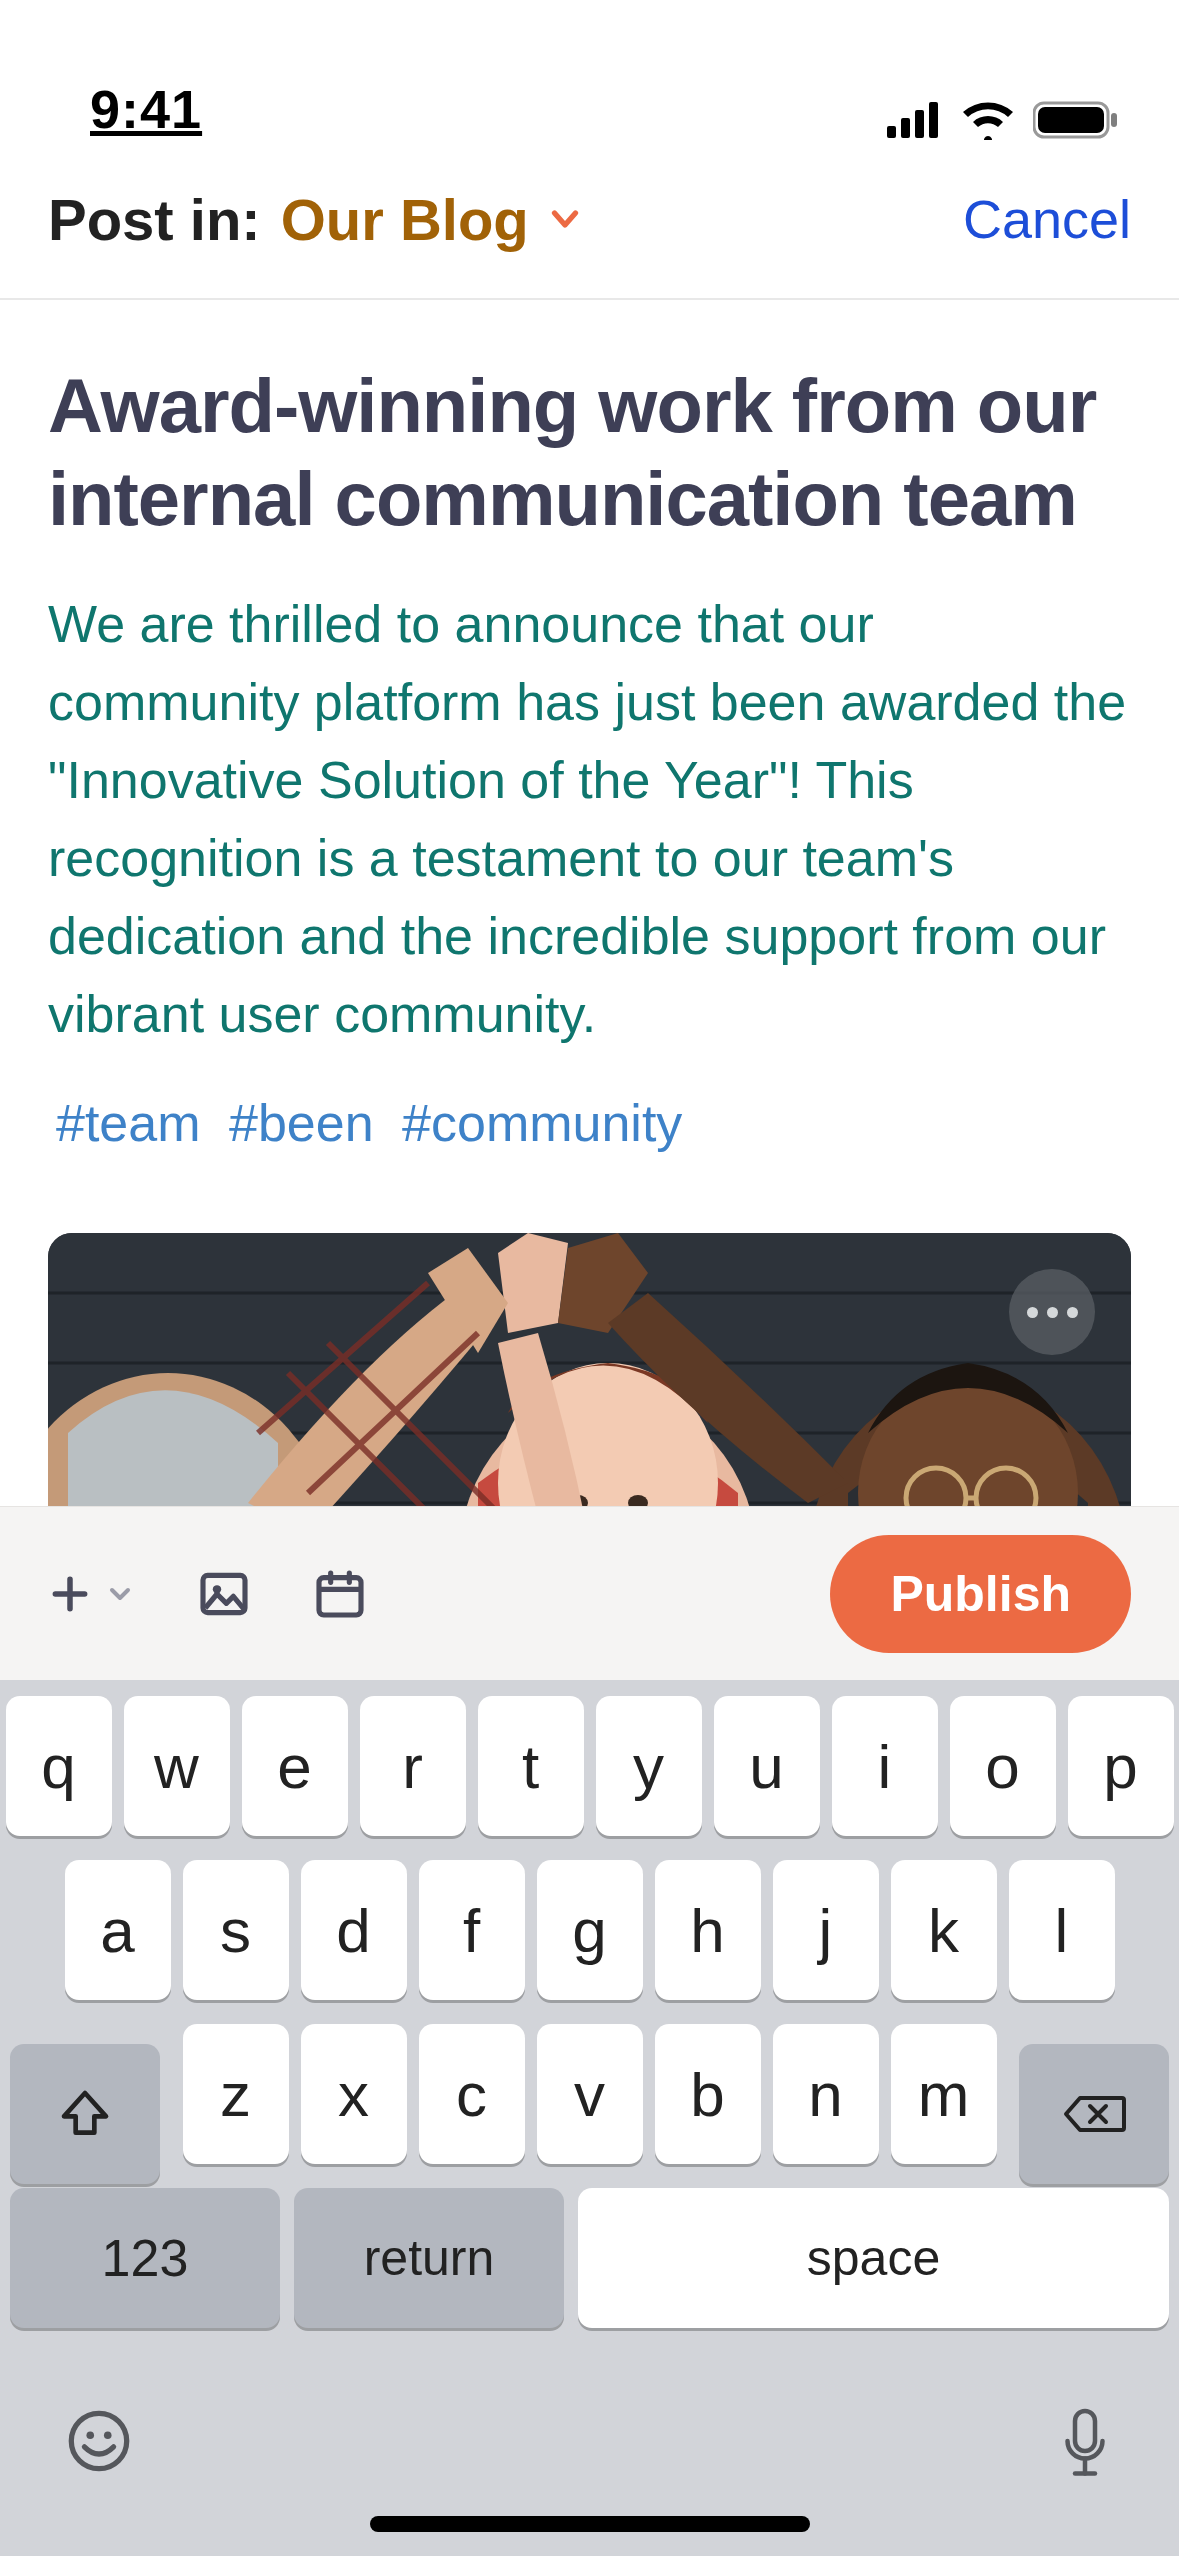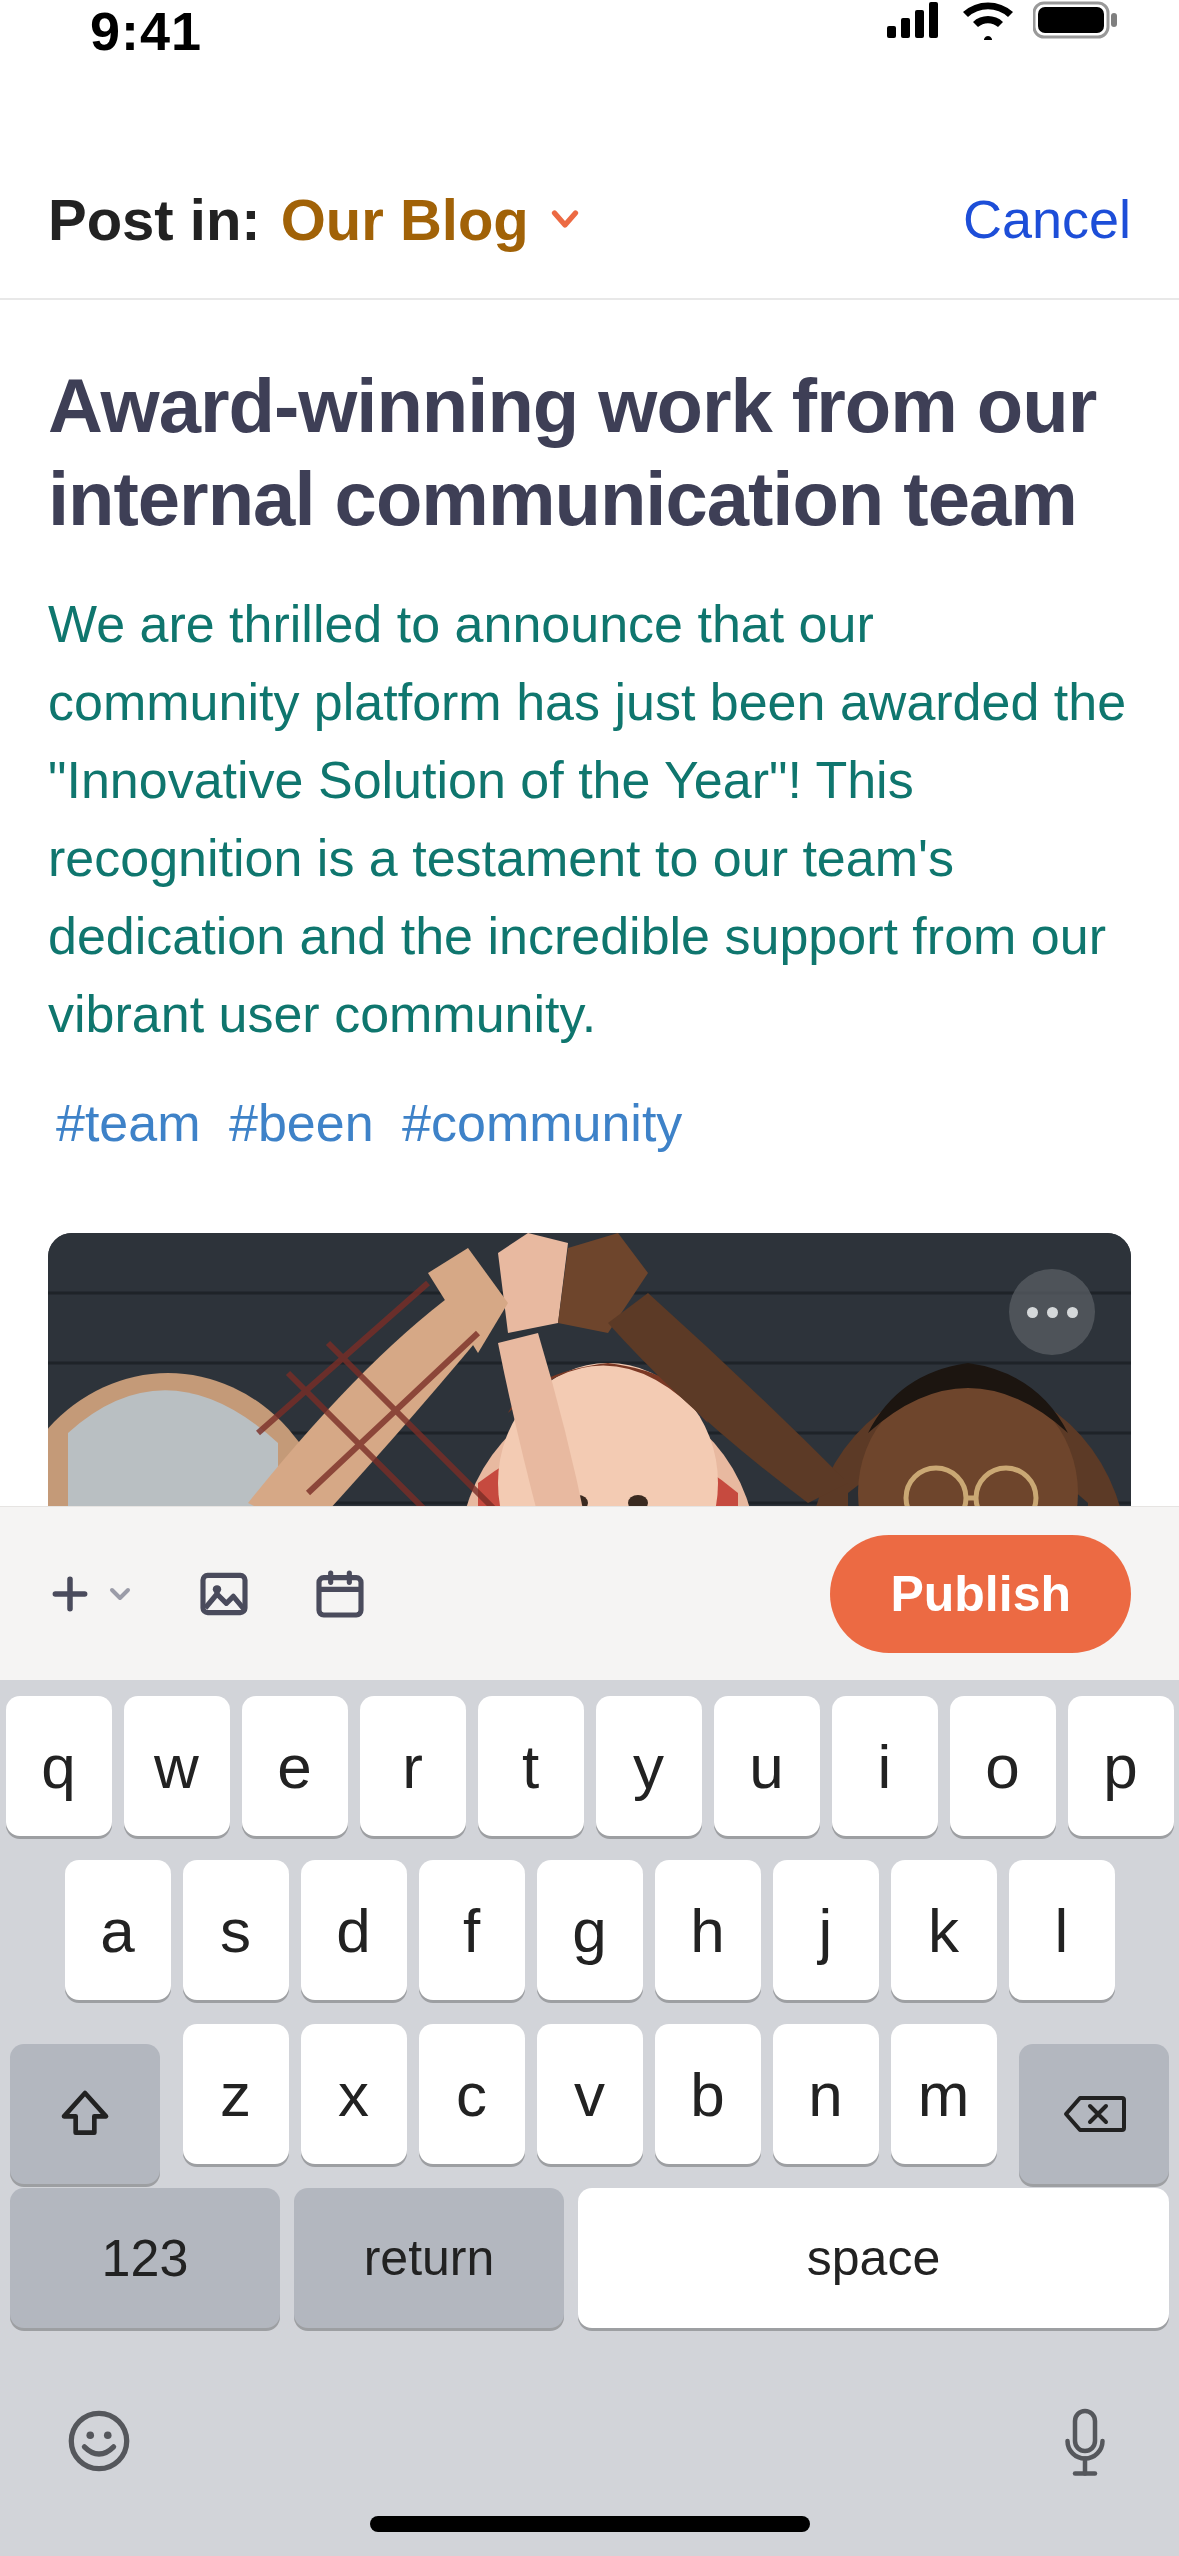--- a/index.html
+++ b/index.html
@@ -1,19 +1,19 @@
 <!DOCTYPE html>
 <html><head>
 <meta charset="utf-8">
 <style>
   * { margin: 0; padding: 0; box-sizing: border-box; }
   html, body { width: 1179px; height: 2556px; font-family: -apple-system, Helvetica, Arial, sans-serif; background: #fff; overflow: hidden; }
 
   
-  .status-bar { height: 140px; display: flex; align-items: flex-start; justify-content: space-between; padding: 0 60px 0 90px; }
+  .status-bar { height: 140px; display: flex; align-items: flex-end; justify-content: space-between; padding: 0 60px 0 90px; text-decoration: underline; }
   .status-time { font-size: 54px; font-weight: 700; letter-spacing: 1px; }
   .status-icons { display: flex; align-items: center; gap: 18px; }
 
   
   .header { height: 160px; display: flex; align-items: center; justify-content: space-between; padding: 0 48px; border-bottom: 2px solid #e8e8e8; }
   .post-in { display: flex; align-items: flex-start; gap: 20px; }
   .post-in-label { font-size: 58px; font-weight: 700; color: #222; }
   .post-in-dest { font-size: 58px; font-weight: 600; color: #a16207; display: flex; align-items: center; gap: 18px; }
   .cancel { font-size: 54px; font-weight: 500; color: #1d4ed8; }
 

